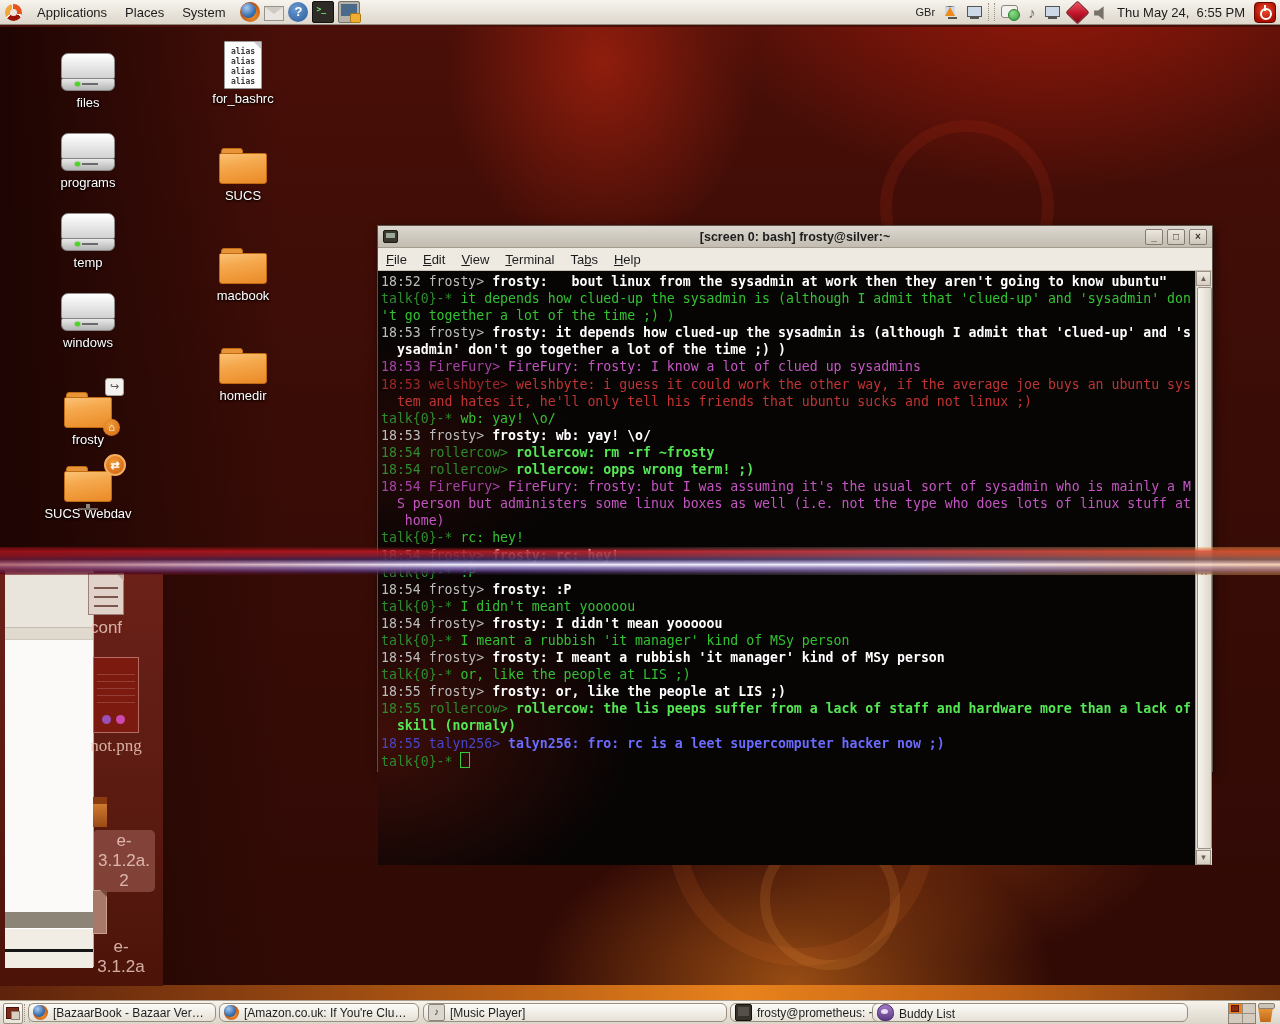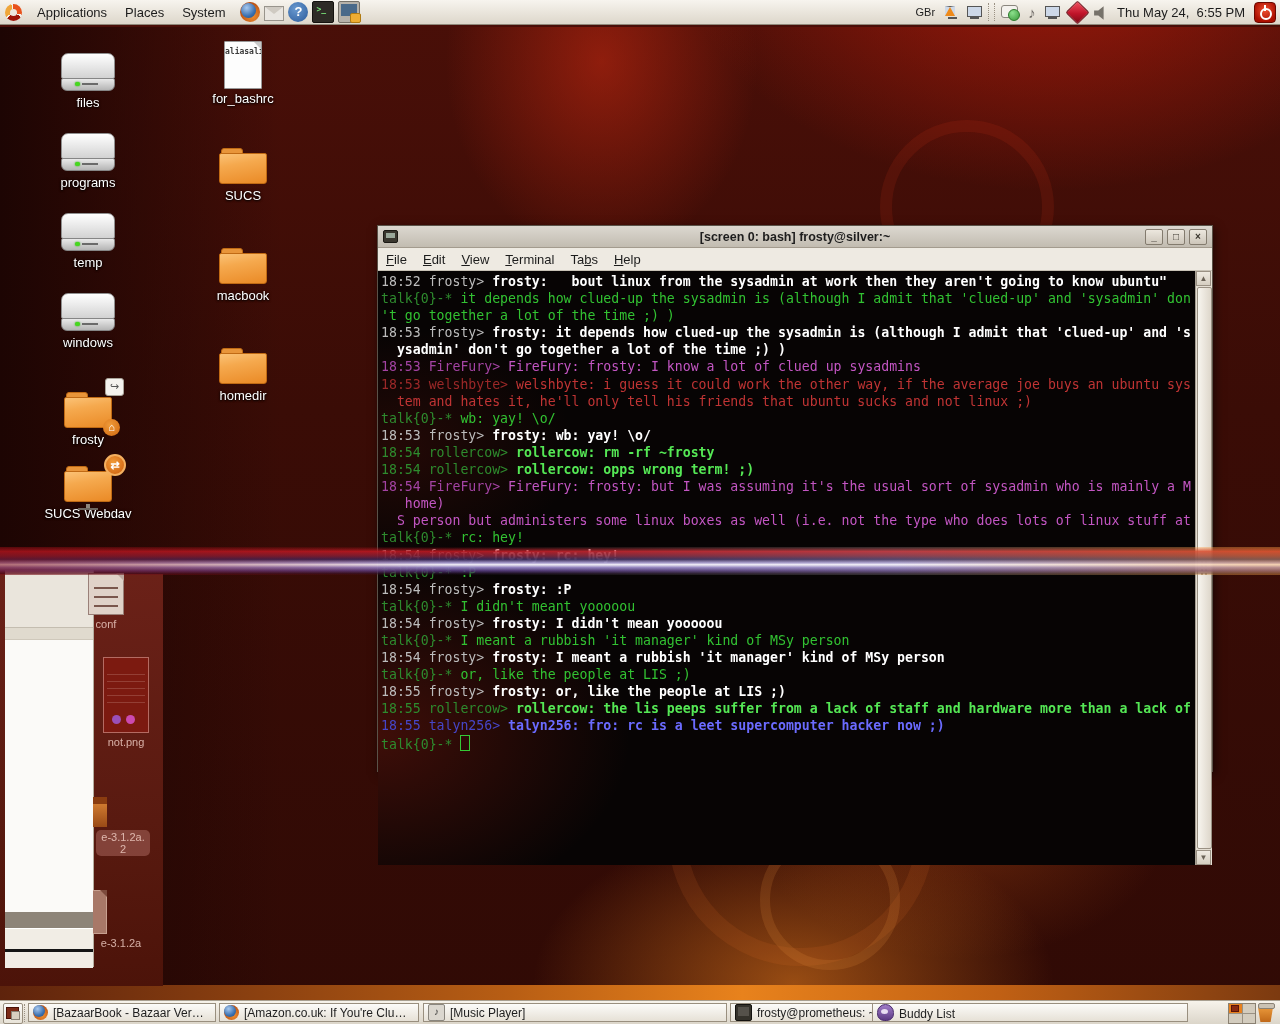--- a/index.html
+++ b/index.html
@@ -87,21 +87,21 @@
     background:linear-gradient(#ffffff,#d2d2d2);}
   .di-drive:after{content:"";position:absolute;left:0;top:25px;width:52px;height:11px;border:1px solid #858585;border-radius:2px 2px 6px 6px;
     background:linear-gradient(#e9e9e9,#b5b5b5);}
   .di-drive .led{position:absolute;left:14px;top:29px;width:5px;height:4px;background:#46d81e;border-radius:2px;z-index:2;box-shadow:0 0 2px #2a0;}
   .di-drive .slot{position:absolute;left:21px;top:30px;width:16px;height:2px;background:#6a6a6a;z-index:2;}
   .di-folder{width:48px;height:38px;}
   .di-folder:before{content:"";position:absolute;left:2px;top:0;width:20px;height:8px;border-radius:3px 3px 0 0;background:#e8953a;border:1px solid #c06a14;}
   .di-folder:after{content:"";position:absolute;left:0;top:5px;width:46px;height:29px;border-radius:2px 2px 3px 3px;
     border:1px solid #c06a14;background:linear-gradient(170deg,#fbc276 0%,#f5a94e 35%,#ea8a26 100%);}
   .di-file{width:38px;height:48px;background:#fdfdfd;border:1px solid #999;border-radius:1px;position:relative;overflow:hidden;
-    display:flex;flex-direction:row;justify-content:flex-start;padding-top:5px;box-sizing:border-box;}
+    display:flex;flex-direction:column;justify-content:flex-start;padding-top:5px;box-sizing:border-box;}
   .di-file:before{content:"";position:absolute;right:-1px;top:-1px;width:0;height:0;border-left:9px solid transparent;border-top:9px solid #c9c9c9;}
   .di-file i{font:bold 8px "DejaVu Sans Mono",monospace;font-style:normal;color:#3a3a3a;line-height:10px;text-align:center;}
   .emblem{position:absolute;z-index:3;}
   .em-link{right:-12px;top:-14px;width:17px;height:16px;background:#f4f2ee;border:1px solid #a9a49a;border-radius:3px;
     font-size:11px;line-height:15px;color:#555;text-align:center;}
   .em-home{right:-8px;bottom:-6px;width:17px;height:17px;border-radius:50%;background:radial-gradient(circle at 40% 35%,#f09a38,#d06810);
     color:#fff;font-size:11px;line-height:17px;text-align:center;}
   .em-sync{right:-14px;top:-12px;width:22px;height:22px;border-radius:50%;border:2px solid #f4b060;box-sizing:border-box;
     background:radial-gradient(circle at 40% 35%,#f09a38,#cc5c0c);color:#fff;font-size:11px;font-weight:bold;line-height:18px;text-align:center;}
   .net-stand{position:absolute;left:14px;bottom:-7px;width:20px;height:7px;z-index:1;}
@@ -113,21 +113,21 @@
     background:linear-gradient(180deg,#6b2118,#591a10 60%,#4c1309);}
   .lwin{position:absolute;left:5px;top:570px;width:88px;height:397px;z-index:3;border-right:1px solid #b5ad9f;}
   .lwin .s1{height:57px;background:#eae5dc;border-bottom:1px solid #c4bdb0;}
   .lwin .s2{height:11px;background:#e0dace;border-bottom:1px solid #cfc8bb;}
   .lwin .s3{height:272px;background:#fbfaf8;}
   .lwin .s4{height:16px;background:#8d8478;}
   .lwin .s5{height:20px;background:#f1ede5;border-top:1px solid #fff;}
   .lwin .s6{height:3px;background:#151515;}
   .lwin .s7{height:16px;background:#f1ede5;}
   .strip-icon{position:absolute;z-index:4;text-align:center;}
-  .strip-icon .dlabel{margin-top:3px;font-size:11px;color:rgba(240,206,196,.82);}
+  .strip-icon .dlabel{margin-top:3px;font-size:17px;color:rgba(240,206,196,.82);}
   .sel-label{background:rgba(225,155,145,.32);border-radius:5px;padding:1px 5px;display:inline-block;}
   .di-filepart{width:34px;height:40px;background:#e0d2c8;border:1px solid #9a8078;position:relative;margin:0 auto;
     background-image:repeating-linear-gradient(180deg,transparent 0 7px,#7a564c 7px 9px);background-size:24px 36px;background-position:5px 6px;background-repeat:no-repeat;}
   .di-filepart:before{content:"";position:absolute;right:-1px;top:-1px;border-left:8px solid transparent;border-top:8px solid #bca89e;}
   .di-thumb{width:44px;height:74px;background:#7c1a10;border:1px solid rgba(225,175,165,.55);position:relative;margin:0 auto;}
   .di-thumb:before{content:"";position:absolute;left:3px;top:16px;right:3px;height:30px;
     background:repeating-linear-gradient(180deg,rgba(255,230,220,.18) 0 1px,transparent 1px 7px);}
   .di-thumb u{position:absolute;bottom:8px;left:8px;width:9px;height:9px;border-radius:50%;background:#9a50b8;}
   .di-thumb u+u{left:22px;background:#cc4ab0;}
   .di-boxpart{width:14px;height:30px;margin-left:0;background:linear-gradient(#cf7a30 ,#9a4a16);border-top:7px solid #8a3c10;box-sizing:border-box;}
@@ -169,21 +169,21 @@
     background:radial-gradient(#a89f90 1px, transparent 1.2px);background-size:4px 4px;}
 
   
   .taskbar{position:absolute;left:0;top:1000px;width:1280px;height:24px;z-index:30;
     background:linear-gradient(#f7f3eb,#dad4c8);border-top:1px solid #a89f90;}
   .sd-btn{position:absolute;left:3px;top:2px;width:18px;height:19px;border:1px solid #998f7f;border-radius:2px;
     background:linear-gradient(#fcfbf9,#e8e3d8);}
   .sd-btn:before{content:"";position:absolute;left:2px;top:3px;width:11px;height:10px;background:#7c2a16;border:1px solid #4a1208;}
   .sd-btn:after{content:"";position:absolute;left:7px;top:7px;width:7px;height:7px;background:#d8cfc0;border:1px solid #8a8276;}
   .tb-sep{position:absolute;left:24px;top:3px;width:4px;height:18px;border-left:1px dotted #9a9183;border-right:1px dotted #9a9183;}
-  .tb-btn{position:absolute;top:2px;height:19px;border:1px solid #998f7f;border-radius:0;box-sizing:border-box;
+  .tb-btn{position:absolute;top:2px;height:19px;border:1px solid #998f7f;border-radius:6px;box-sizing:border-box;
     background:linear-gradient(#fcfbf9,#e6e1d6);display:flex;align-items:center;overflow:hidden;}
   .tb-btn .lbl{font-size:12px;color:#1e1e1e;white-space:nowrap;overflow:hidden;text-overflow:ellipsis;padding-right:6px;}
   .tb-ico{width:15px;height:15px;margin:0 5px 0 4px;position:relative;flex:none;}
   .tbi-firefox{border-radius:50%;background:radial-gradient(circle at 62% 68%, #f09030, #b44a10 75%);}
   .tbi-firefox:before{content:"";position:absolute;left:0px;top:0px;right:3px;bottom:3px;border-radius:50%;
     background:radial-gradient(circle at 38% 32%, #a8c8ee, #3a70b0 60%, #1e4a80);}
   .tbi-music{background:#dbd7cf;border:1px solid #8a867e;border-radius:2px;font-size:10px;line-height:13px;text-align:center;color:#3a3a3a;}
   .tbi-terminal{background:#35322b;border:1px solid #14120f;border-radius:2px;}
   .tbi-terminal:before{content:"";position:absolute;left:2px;top:2px;right:2px;bottom:4px;background:#55514a;}
   .tbi-pidgin{border-radius:50% 50% 42% 42%;background:linear-gradient(#a07cc8,#5c3a84);border:1px solid #46286a;}
@@ -282,21 +282,21 @@
       <div class="dico di-folder"></div>
       <div class="dlabel">homedir</div>
     </div>
   </div>
 
 <div id="strip-icons">
     <div class="strip-icon" style="left: 72px; top: 573px; width: 68px;">
       <div class="di-filepart"></div>
       <div class="dlabel">conf</div>
     </div>
-    <div class="strip-icon" style="left: 100px; top: 657px; width: 52px;">
+    <div class="strip-icon" style="left: 90px; top: 657px; width: 52px; font-family: Liberation Serif, serif;">
       <div class="di-thumb">
         <u></u>
         <u></u>
       </div>
       <div class="dlabel">not.png</div>
     </div>
     <div class="strip-icon" style="left: 93px; top: 797px; width: 60px;">
       <div class="di-boxpart"></div>
       <div class="dlabel"><span class="sel-label">e-3.1.2a.<br>2</span></div>
     </div>
@@ -332,33 +332,34 @@
         <div class="trow"><span class="c-g">18:53 frosty&gt; </span><span class="c-w">frosty: it depends how clued-up the sysadmin is (although I admit that 'clued-up' and 's</span></div>
         <div class="trow"><span class="c-w">  ysadmin' don't go together a lot of the time ;) )</span></div>
         <div class="trow"><span class="c-md">18:53 FireFury&gt; </span><span class="c-m">FireFury: frosty: I know a lot of clued up sysadmins</span></div>
         <div class="trow"><span class="c-rd">18:53 welshbyte&gt; </span><span class="c-r">welshbyte: i guess it could work the other way, if the average joe buys an ubuntu sys</span></div>
         <div class="trow"><span class="c-r">  tem and hates it, he'll only tell his friends that ubuntu sucks and not linux ;)</span></div>
         <div class="trow"><span class="c-gd">talk{0}-* </span><span class="c-gn">wb: yay! \o/</span></div>
         <div class="trow"><span class="c-g">18:53 frosty&gt; </span><span class="c-w">frosty: wb: yay! \o/</span></div>
         <div class="trow"><span class="c-gd">18:54 rollercow&gt; </span><span class="c-gb">rollercow: rm -rf ~frosty</span></div>
         <div class="trow"><span class="c-gd">18:54 rollercow&gt; </span><span class="c-gb">rollercow: opps wrong term! ;)</span></div>
         <div class="trow"><span class="c-md">18:54 FireFury&gt; </span><span class="c-m">FireFury: frosty: but I was assuming it's the usual sort of sysadmin who is mainly a M</span></div>
+        <div class="trow"><span class="c-m">  S person but administers some linux boxes as well (i.e. not the type who does lots of linux stuff at</span></div>
         <div class="trow"><span class="c-m">   home)</span></div>
-        <div class="trow"><span class="c-m">  S person but administers some linux boxes as well (i.e. not the type who does lots of linux stuff at</span></div>
         <div class="trow"><span class="c-gd">talk{0}-* </span><span class="c-gn">rc: hey!</span></div>
         <div class="trow"><span class="c-g">18:54 frosty&gt; </span><span class="c-w">frosty: rc: hey!</span></div>
         <div class="trow"><span class="c-gd">talk{0}-* </span><span class="c-gn">:P</span></div>
         <div class="trow"><span class="c-g">18:54 frosty&gt; </span><span class="c-w">frosty: :P</span></div>
         <div class="trow"><span class="c-gd">talk{0}-* </span><span class="c-gn">I didn't meant yooooou</span></div>
         <div class="trow"><span class="c-g">18:54 frosty&gt; </span><span class="c-w">frosty: I didn't mean yooooou</span></div>
         <div class="trow"><span class="c-gd">talk{0}-* </span><span class="c-gn">I meant a rubbish 'it manager' kind of MSy person</span></div>
         <div class="trow"><span class="c-g">18:54 frosty&gt; </span><span class="c-w">frosty: I meant a rubbish 'it manager' kind of MSy person</span></div>
         <div class="trow"><span class="c-gd">talk{0}-* </span><span class="c-gn">or, like the people at LIS ;)</span></div>
         <div class="trow"><span class="c-g">18:55 frosty&gt; </span><span class="c-w">frosty: or, like the people at LIS ;)</span></div>
         <div class="trow"><span class="c-gd">18:55 rollercow&gt; </span><span class="c-gb">rollercow: the lis peeps suffer from a lack of staff and hardware more than a lack of</span></div>
+        <div class="trow"><span class="c-gb">  skill (normaly)</span></div>
         <div class="trow"><span class="c-bd">18:55 talyn256&gt; </span><span class="c-bb">talyn256: fro: rc is a leet supercomputer hacker now ;)</span></div>
         <div class="trow"><span class="c-gd">talk{0}-* </span><span class="c-cur"></span></div>
       </div>
     <div class="scroll">
       <div class="sc-up">▲</div>
       <div class="sc-thumb">
           <div class="sc-grip"></div>
         </div>
       <div class="sc-dn">▼</div>
     </div>

